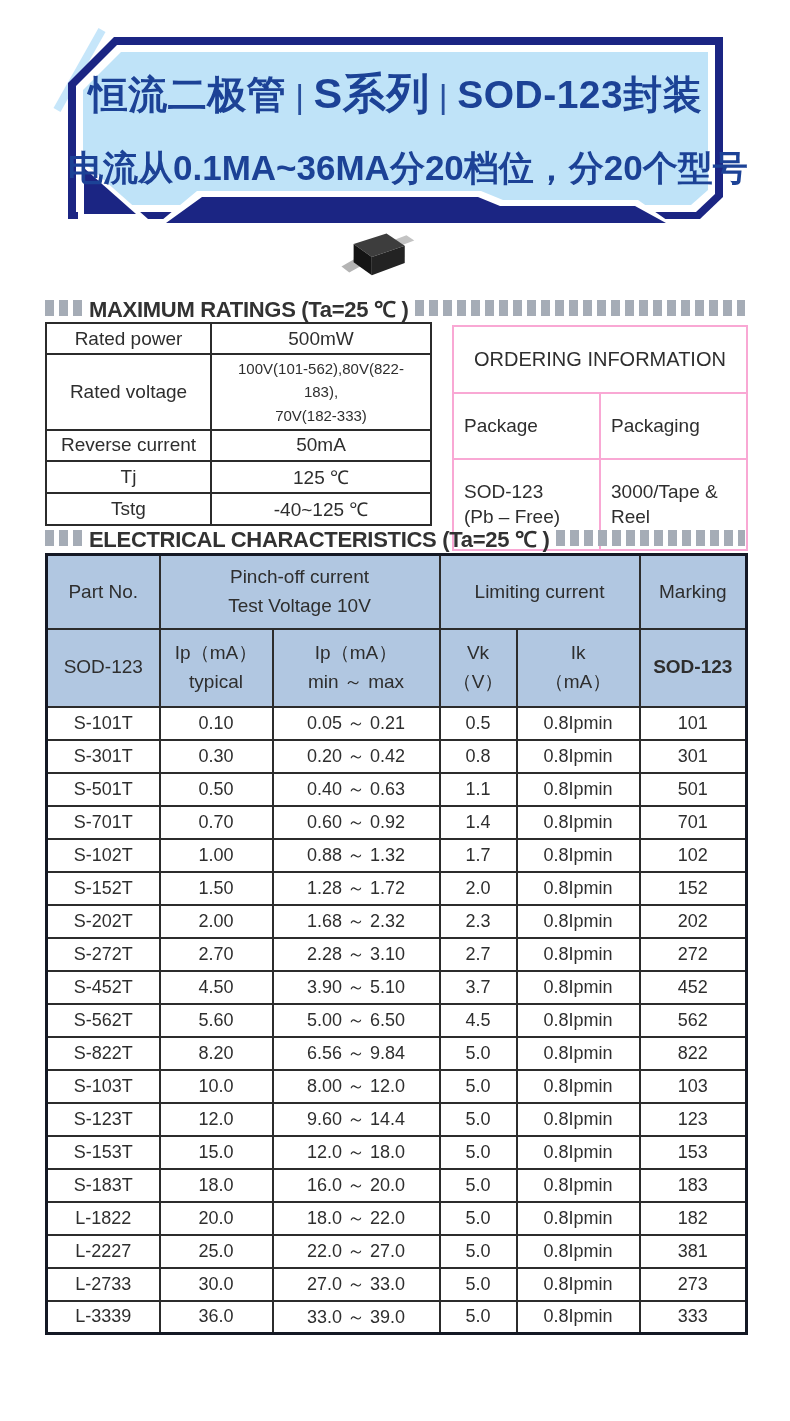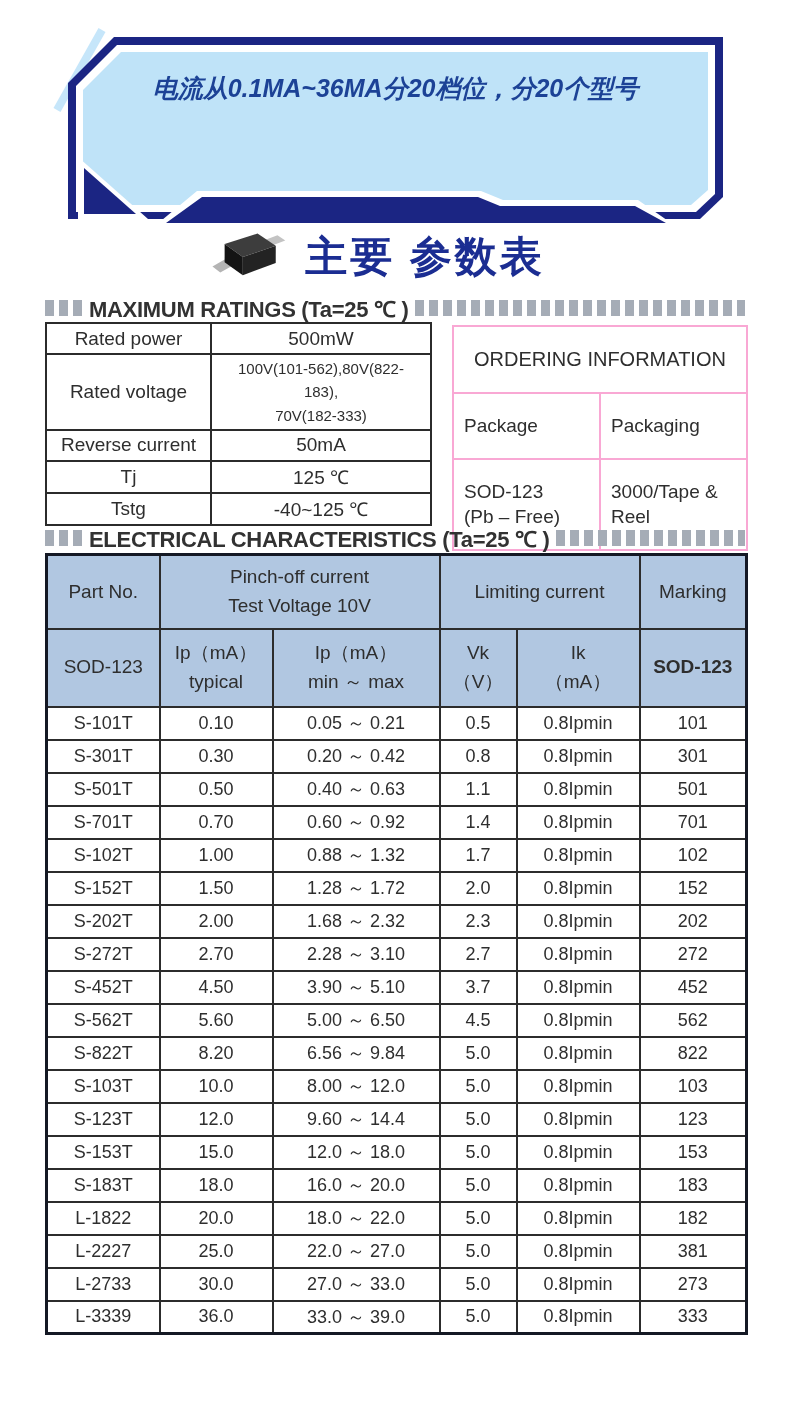--- a/index.html
+++ b/index.html
@@ -7,21 +7,21 @@
   body { width:790px; height:1421px; font-family:"Liberation Sans", sans-serif; }
   .page { position:relative; width:790px; height:1421px; background:#ffffff; overflow:hidden; }
 
   
   .banner { position:absolute; left:68px; top:37px; width:655px; height:188px; }
   .banner svg { position:absolute; left:0; top:0; overflow:visible; }
   .banner-text { position:relative; z-index:2; text-align:center; padding-top:28px; color:#1c4296; }
   .banner-line1 { font-size:39px; font-weight:700; letter-spacing:0.5px; white-space:nowrap; }
   .banner-line1 .series { font-size:43px; font-weight:800; }
   .banner-line1 .sep { font-weight:100; padding:0 9px; font-size:34px; color:#28509f; }
-  .banner-line2 { font-size:25px; font-weight:700; margin-top:7px; white-space:nowrap;font-style:italic; }
+  .banner-line2 { font-size:35px; font-weight:700; margin-top:22px; white-space:nowrap; }
 
   
   .main-title-row { position:absolute; top:226px; left:0; width:100%; display:flex; justify-content:center; align-items:center; gap:18px; transform:translateX(-18px); }
   .page-title { font-size:42px; font-weight:700; color:#1b2d92; letter-spacing:3px; }
 
   
   .section-header { position:absolute; left:45px; width:700px; display:flex; align-items:center; gap:7px; }
   .sh-1 { top:293px; } .sh-2 { top:523px; }
   .blocks { height:16px; background:repeating-linear-gradient(90deg,#a5acb6 0,#a5acb6 9px,transparent 9px,transparent 14px); }
   .blocks-left { width:37px; flex:none; }
@@ -74,33 +74,35 @@
       <path d="M53 15 H640 V153 L623 168 H15 V53 Z" fill="#bfe3f8"></path>
 
       <path d="M88 188 L129 154 L413 154 L435 163 L570 163 L606 188 Z" fill="#ffffff"></path>
       <path d="M10 120 L10 182 L80 182 Z" fill="#ffffff"></path>
 
       <path d="M98 186 L134 160 L410 160 L432 169 L567 169 L598 186 Z" fill="#1b2583"></path>
 
       <path d="M16 131 L16 177 L68 177 Z" fill="#1b2583"></path>
     </svg>
     <div class="banner-text">
+      <div class="banner-line1">
+        <span>恒流二极管</span><span class="sep">|</span><span class="series">S系列</span><span class="sep">|</span><span>SOD-123封装</span>
+      </div>
       <div class="banner-line2">电流从0.1MA~36MA分20档位，分20个型号</div>
     </div>
   </div>
 
   <div class="main-title-row">
     <svg width="78" height="62" viewBox="0 0 90 70" aria-hidden="true">
       <polygon points="4,46 18,38 27,45 13,53" fill="#b4b4b4"></polygon>
       <polygon points="63,16 79,10 88,16 72,22" fill="#c3c3c3"></polygon>
       <polygon points="18,20 56,8 77,22 39,35" fill="#3d3d3d"></polygon>
       <polygon points="18,20 18,41 39,56 39,35" fill="#141414"></polygon>
       <polygon points="39,35 77,22 77,42 39,56" fill="#232323"></polygon>
     </svg>
-    <div class="page-title">主要 参数表</div>
   </div>
 
   <div class="section-header sh-1">
     <div class="blocks blocks-left"></div>
     <div class="section-title">MAXIMUM RATINGS (Ta=25 ℃ )</div>
     <div class="blocks blocks-right"></div>
   </div>
 
   <table class="max-table">
     <tbody>

